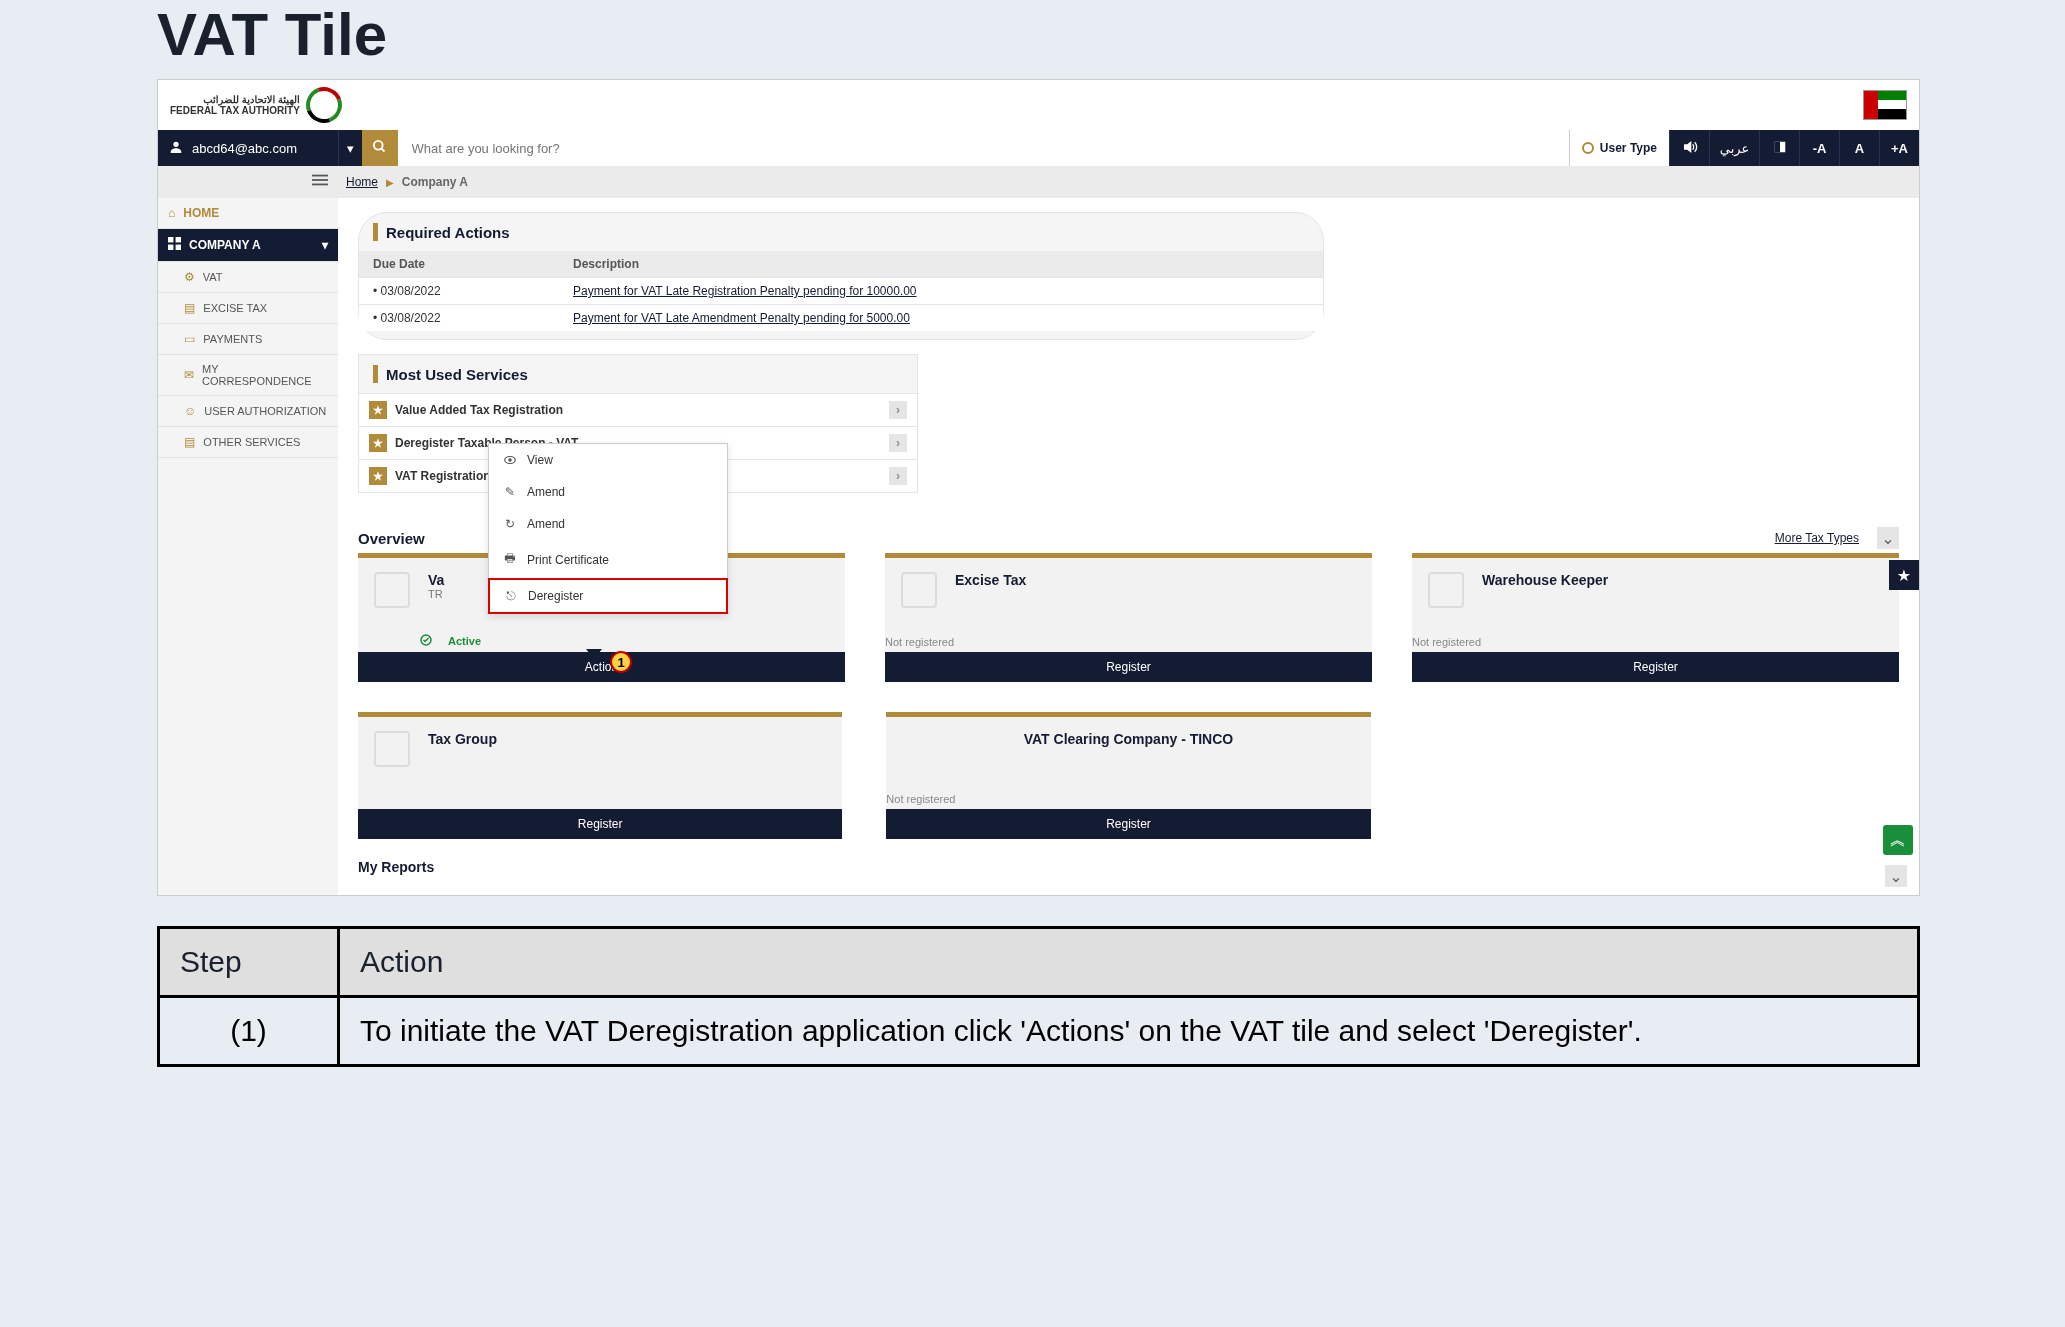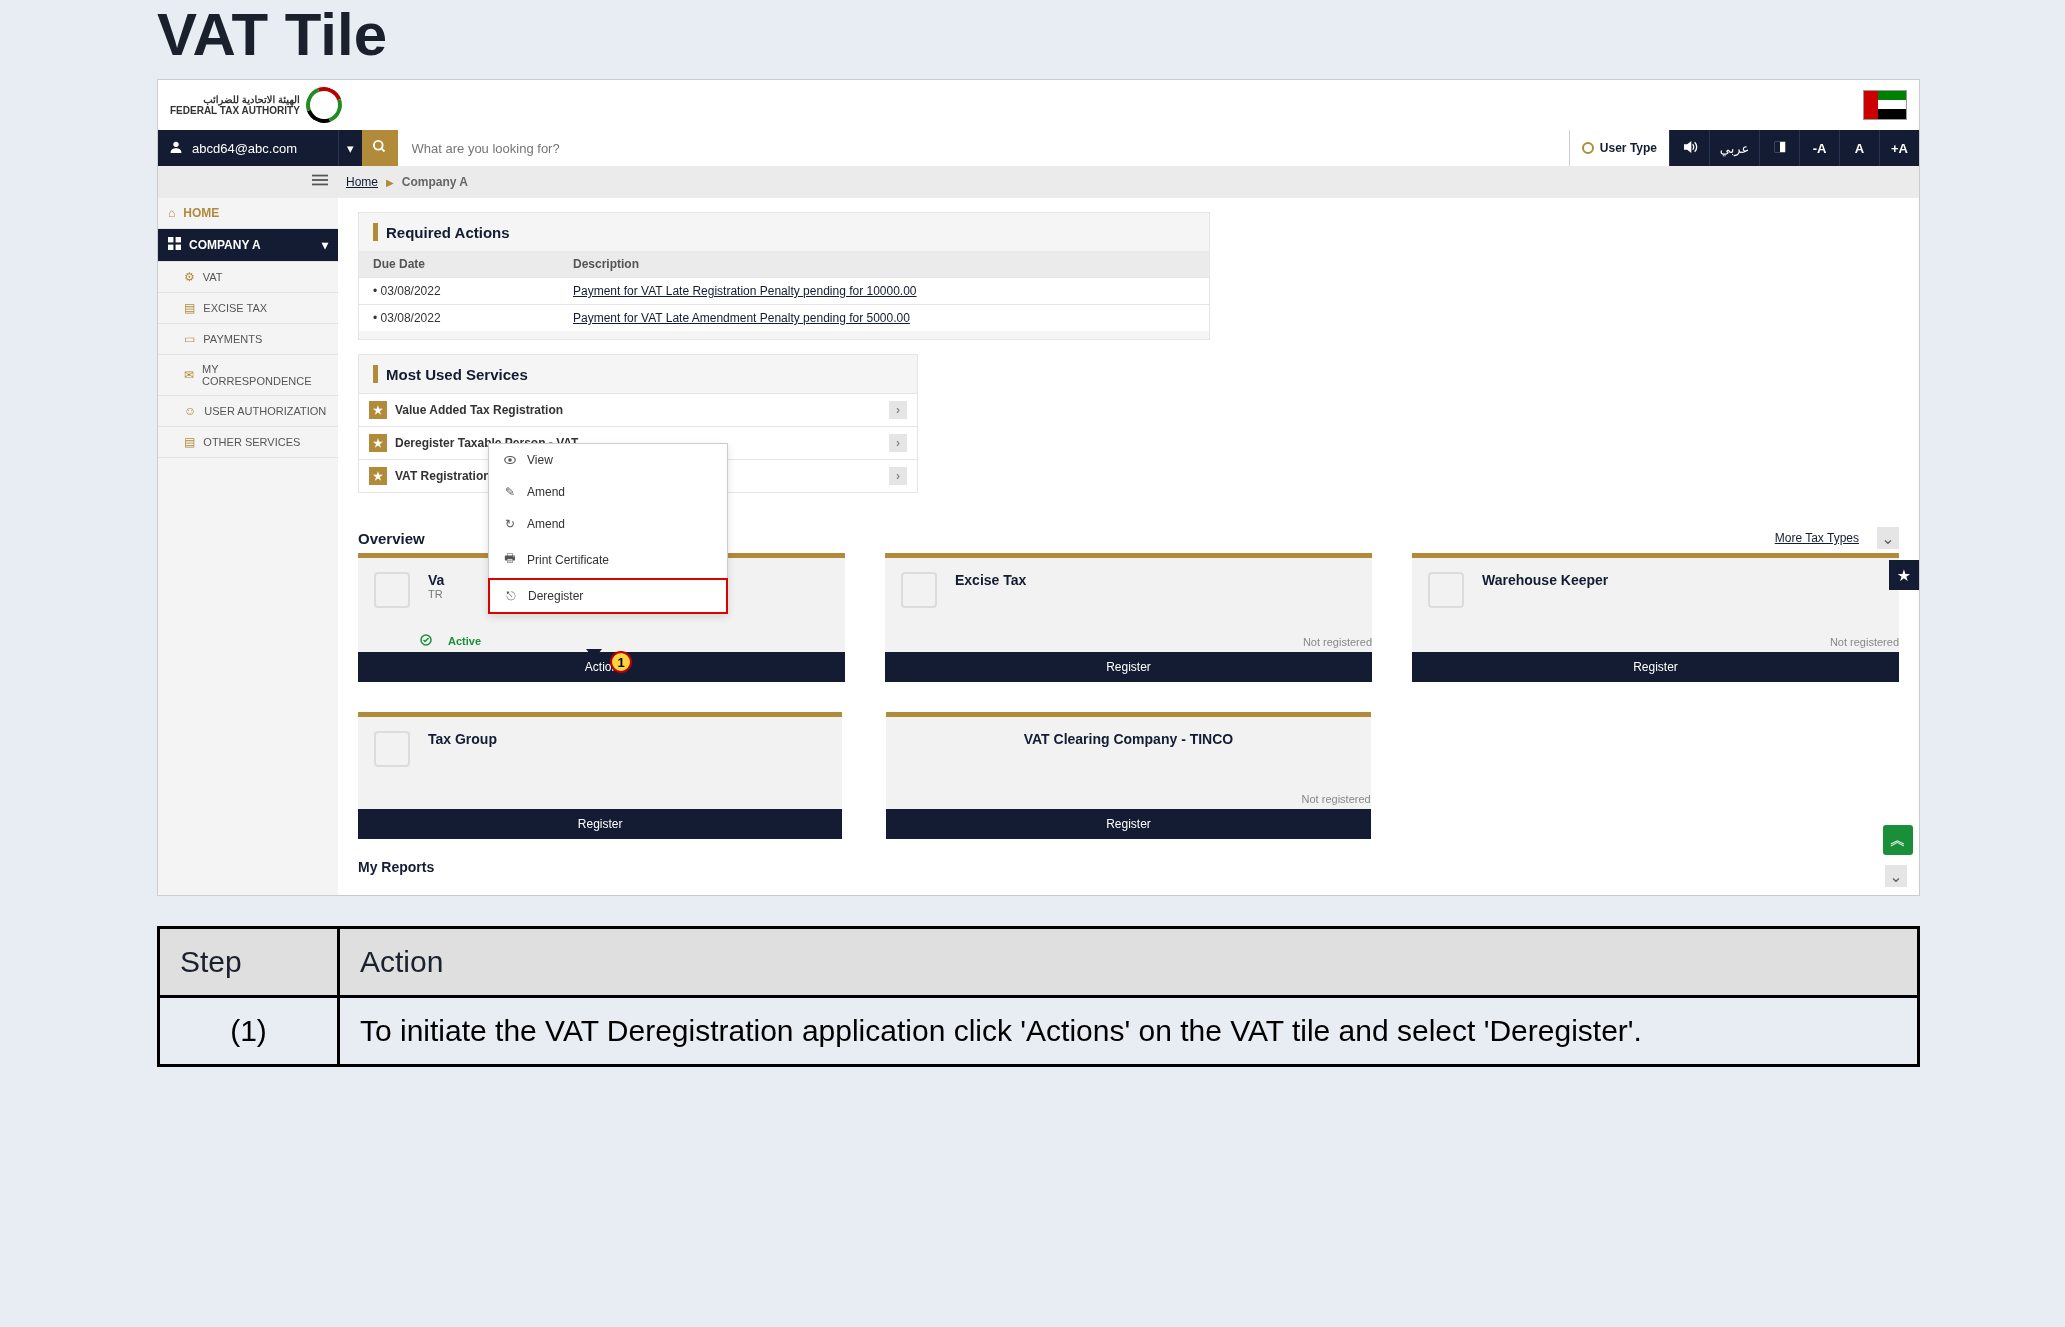--- a/index.html
+++ b/index.html
@@ -64,21 +64,21 @@
   .more-link { font-size: 12px; text-decoration: underline; color: #141c33; margin-right: 8px; }
   .more-box { display: flex; align-items: center; gap: 10px; }
   .chev-box { background: #e5e5e5; width: 22px; height: 22px; display: flex; align-items: center; justify-content: center; color: #666; }
   
   .tile-row { display: flex; gap: 40px; margin-top: 4px; position: relative; }
   .tile { flex: 1; background: #f2f2f2; border-top: 5px solid #b18a3a; display: flex; flex-direction: column; }
   .tile-body { flex: 1; padding: 14px 16px 10px 16px; display: flex; gap: 18px; align-items: flex-start; min-height: 72px; }
   .tile-icon { width: 36px; height: 36px; border: 2px solid #bbb; border-radius: 4px; opacity: .4; }
   .tile-text { flex: 1; }
   .tile-title { font-weight: 700; font-size: 14px; color: #141c33; }
-  .tile-status { text-align: right; font-size: 11px; color: #888; padding: 4px 0; }
+  .tile-status { text-align: left; font-size: 11px; color: #888; padding: 4px 0; }
   .tile-status.active { color: #1a8f3a; text-align: left; padding-left: 62px; font-weight: 600; display: flex; align-items: center; gap: 16px; }
   .tile-footer { background: #141c33; color: #fff; text-align: center; font-size: 12px; padding: 8px 0; }
   .tile-meta { font-size: 11px; color: #777; }
   
   .dropdown { position: absolute; background: #fff; border: 1px solid #ccc; box-shadow: 0 3px 8px rgba(0,0,0,.12); width: 240px; left: 130px; top: -110px; z-index: 10; font-size: 12px; text-align: right; }
   .dd-row { display: flex; align-items: center; gap: 10px; padding: 9px 14px; cursor: pointer; color: #333; }
   .dd-row.highlight { border: 2px solid #d00; margin: -1px; }
   .dd-icon { width: 14px; display: inline-flex; justify-content: center; color: #555; }
   
   .pointer { position: absolute; width: 0; height: 0; border-left: 8px solid transparent; border-right: 8px solid transparent; border-bottom: 10px solid #141c33; left: 228px; top: 96px; z-index: 5; transform: rotate(180deg); }
@@ -234,21 +234,21 @@
           <span>USER AUTHORIZATION</span>
         </div>
         <div class="sidebar-item sidebar-sub">
           <span class="icon" style="color:#b18a3a;">▤</span>
           <span>OTHER SERVICES</span>
         </div>
       </div>
 
       <div class="content" style="position:relative;">
 
-        <div class="panel" style="width:852px;">
+        <div class="panel" style="width:966px;border-radius:29px;">
           <div class="panel-header">
             <span class="bar"></span>
             <span>Required Actions</span>
           </div>
           <div class="req-table">
             <div class="req-head">
               <div class="c1">Due Date</div>
               <div class="c2">Description</div>
             </div>
             <div class="req-row">

